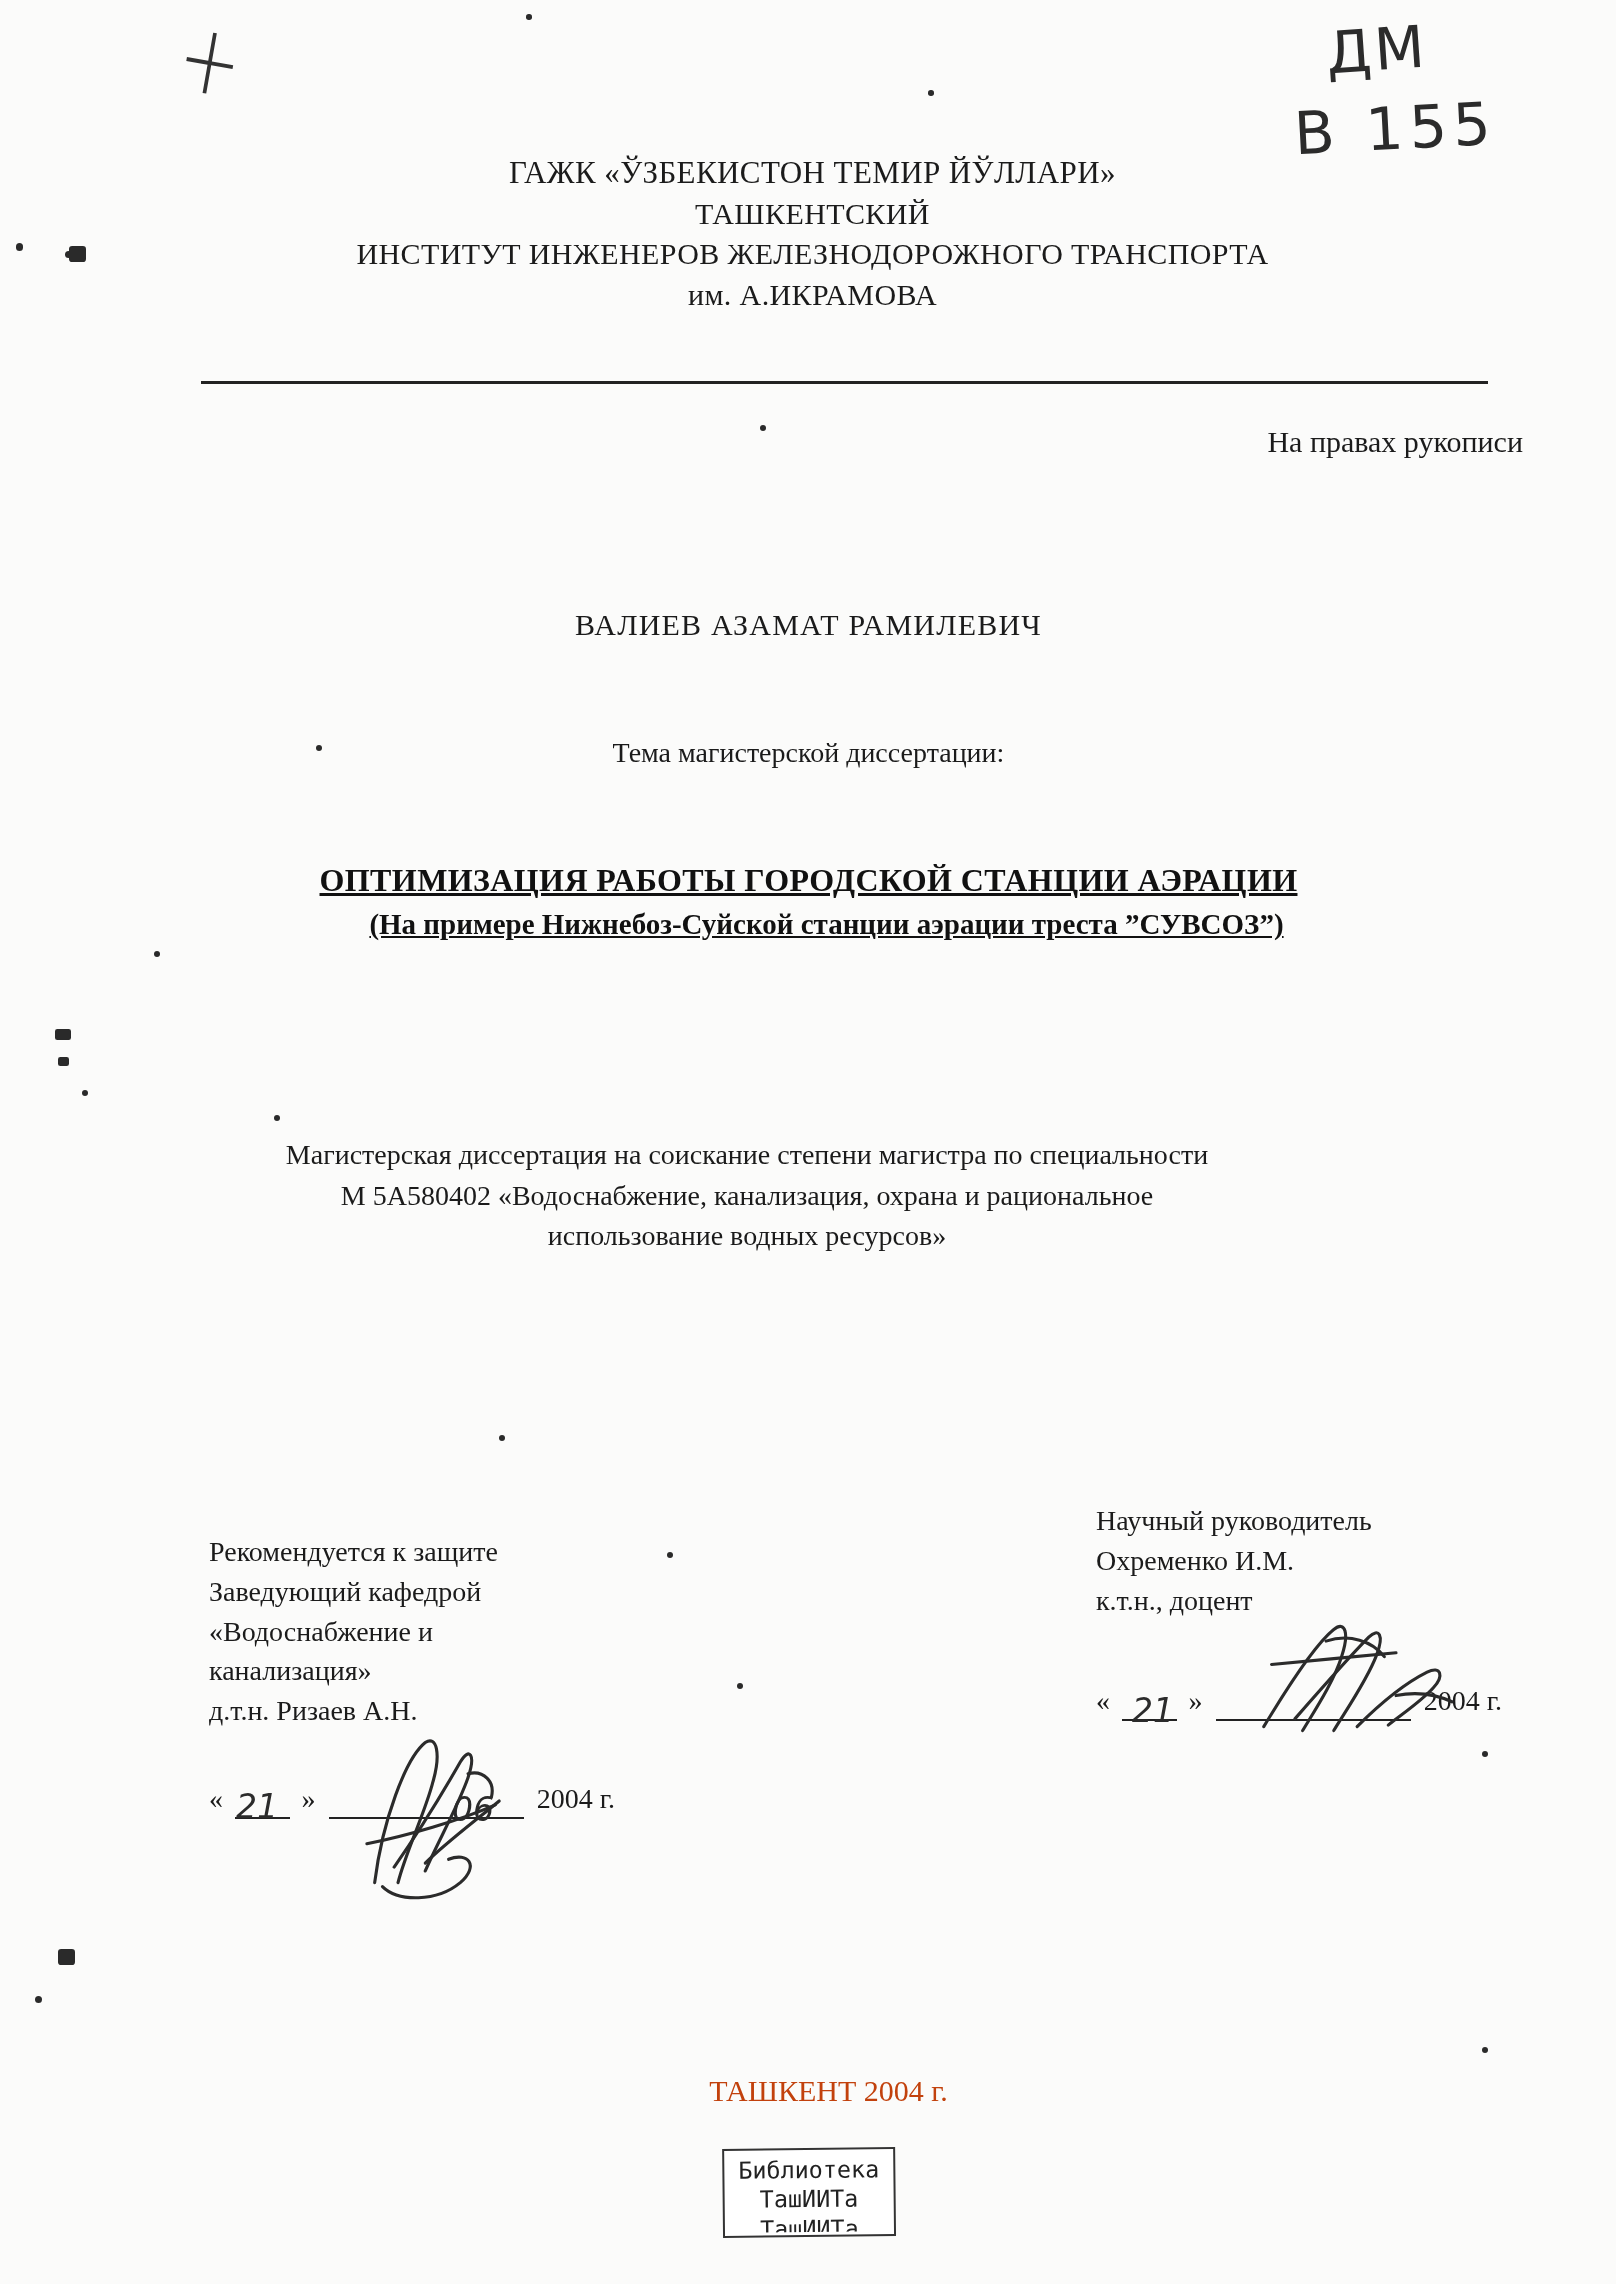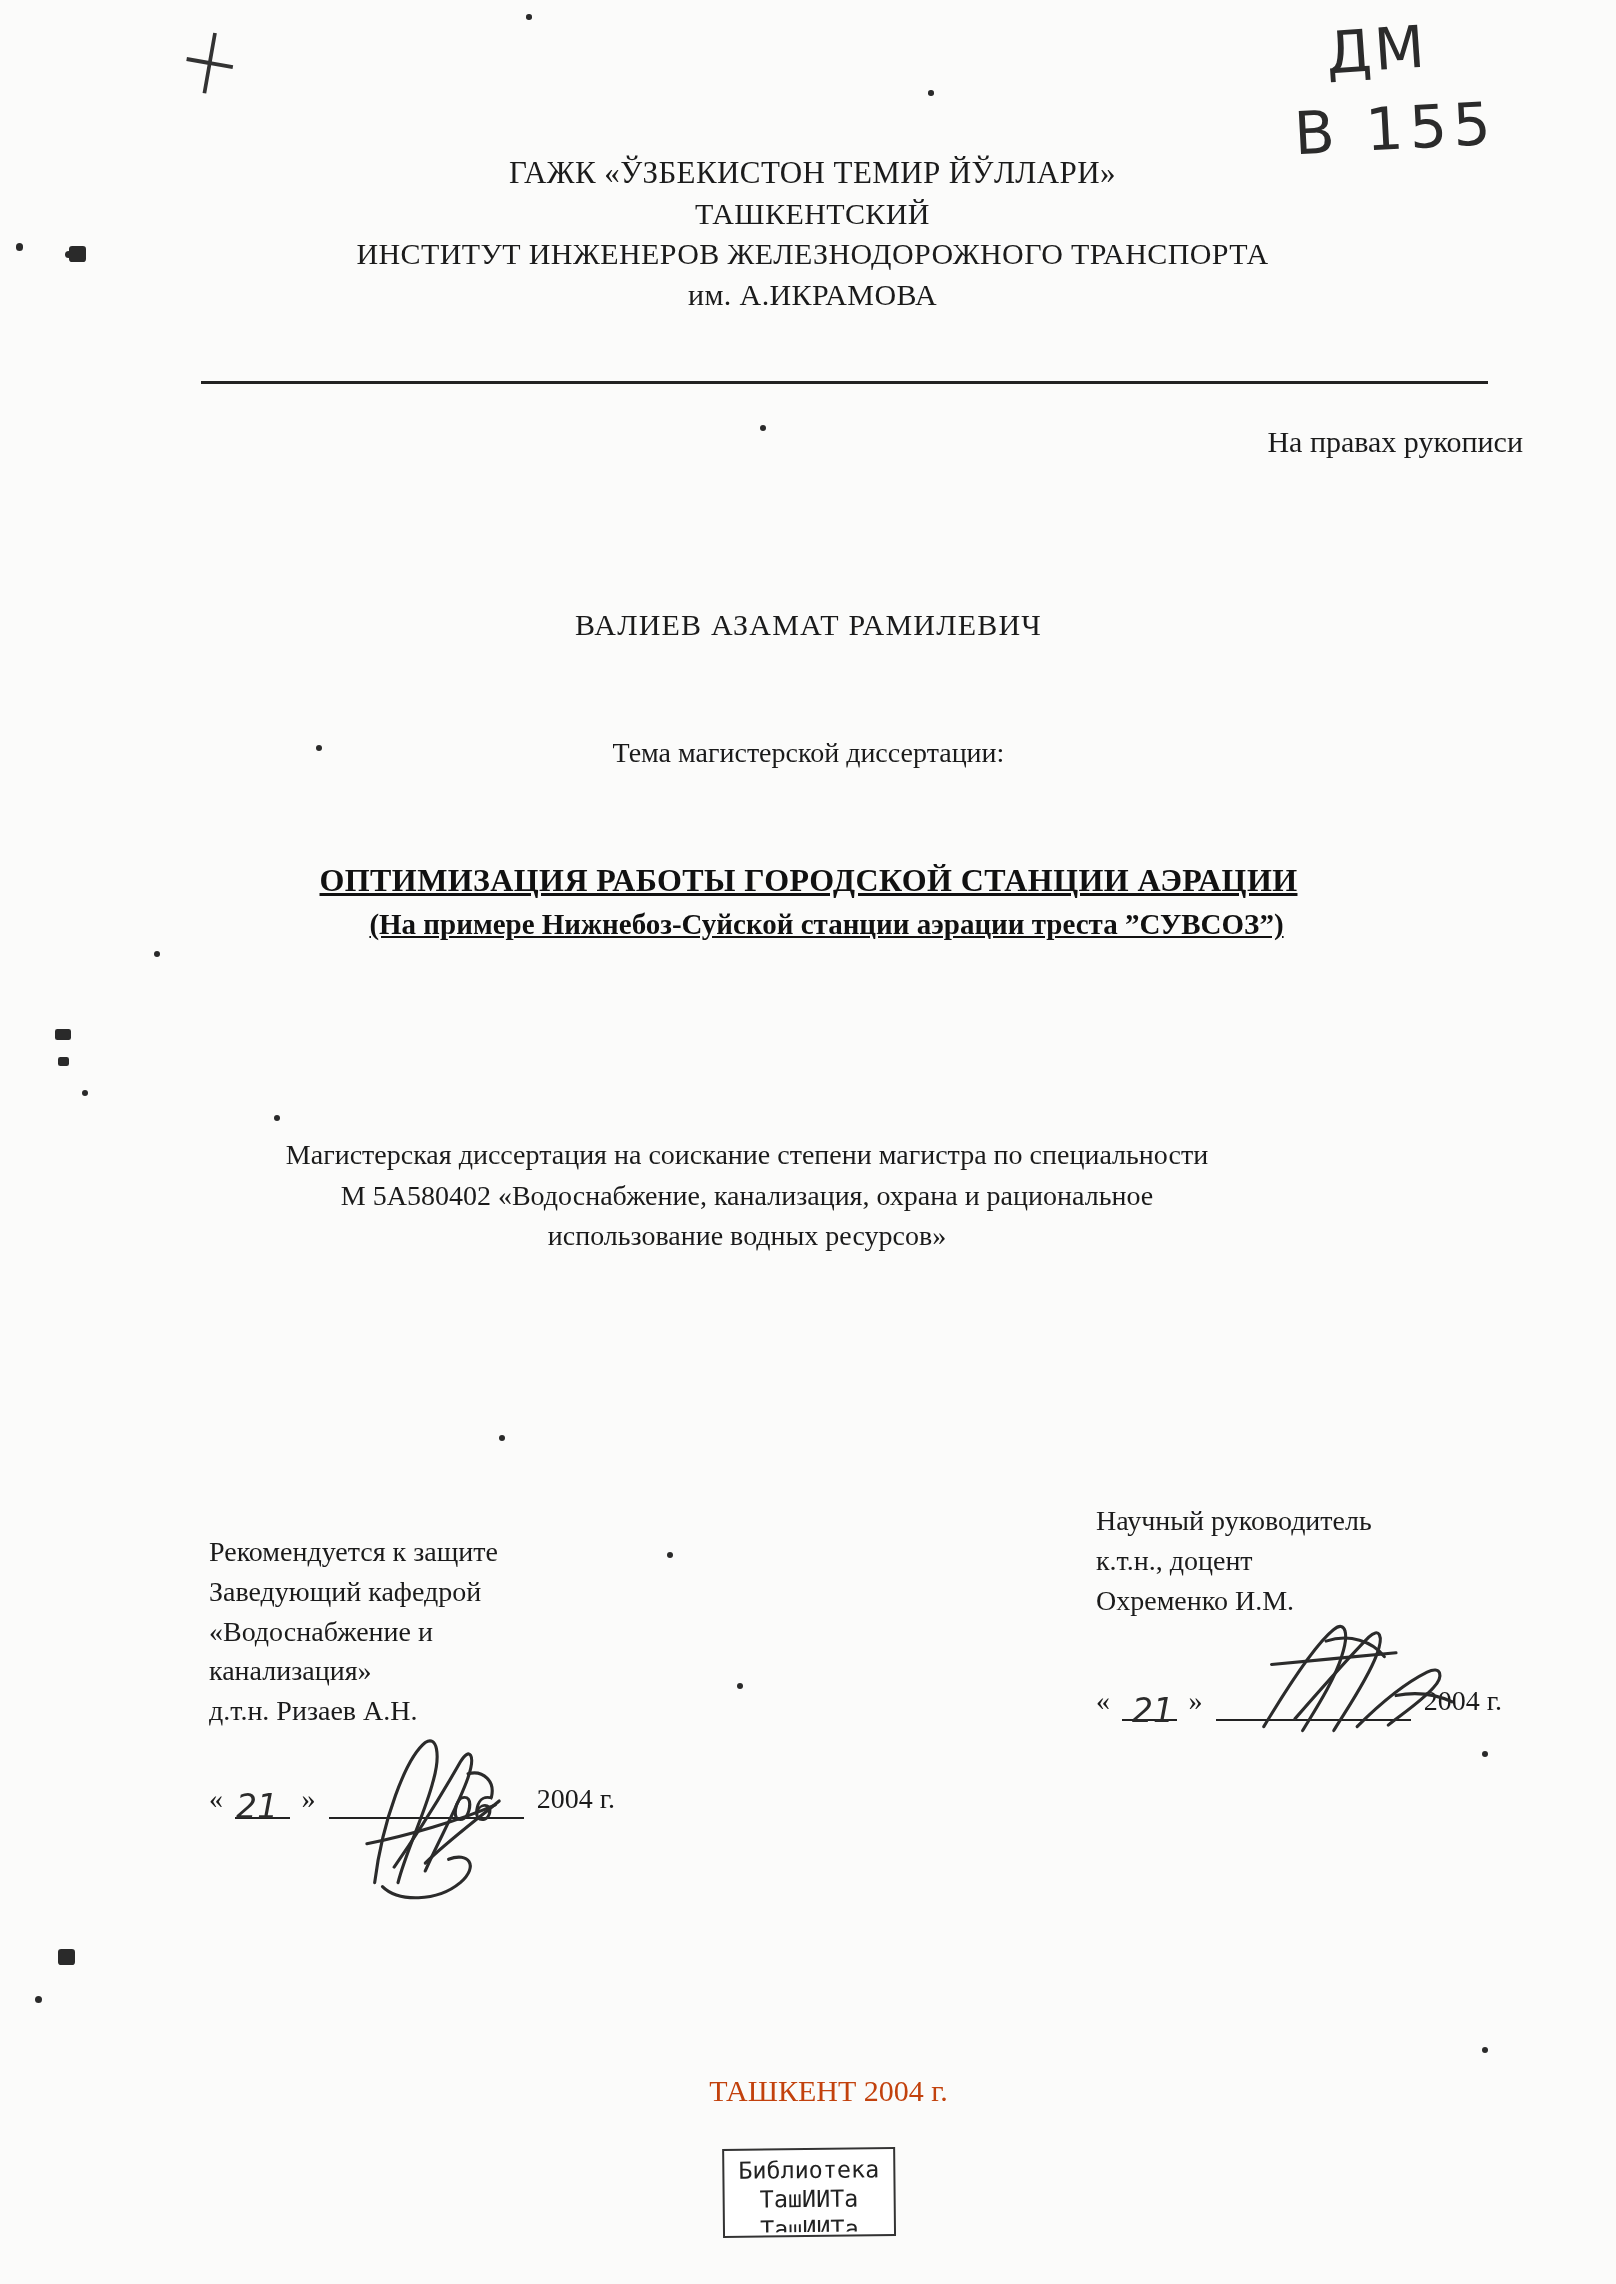--- a/index.html
+++ b/index.html
@@ -316,22 +316,22 @@
       <path d="M55 180 C 90 130, 120 80, 140 45 C 152 25, 160 35, 150 65 C 138 100, 110 150, 95 185"></path>
       <path d="M20 150 C 70 140, 140 120, 185 100"></path>
       <path d="M95 175 C 120 150, 160 120, 190 95"></path>
       <path d="M40 205 C 60 225, 110 225, 140 200 C 165 178, 150 160, 125 170"></path>
       <path d="M150 60 C 170 55, 185 70, 180 90"></path>
     </g>
   </svg>
 
   <div class="sig-right">
     <div>Научный руководитель</div>
+    <div>Охременко И.М.</div>
     <div>к.т.н., доцент</div>
-    <div>Охременко И.М.</div>
 
     <div class="date-row" style="margin-top:61px;">
       <span>«</span>
       <span class="blank"></span>
       <span>»</span>
       <span class="blank-long"></span>
       <span>2004 г.</span>
     </div>
   </div>
 

